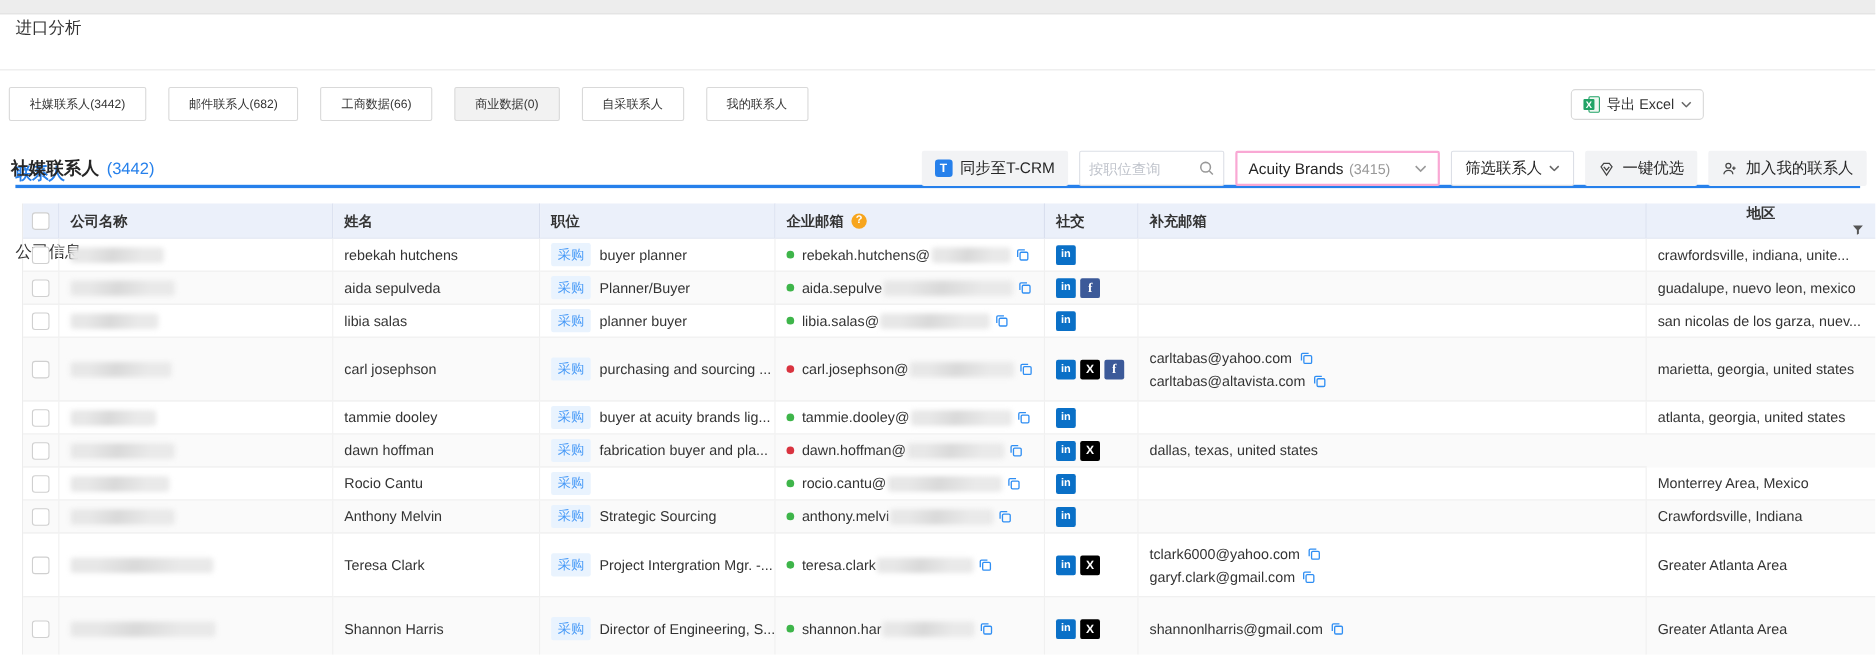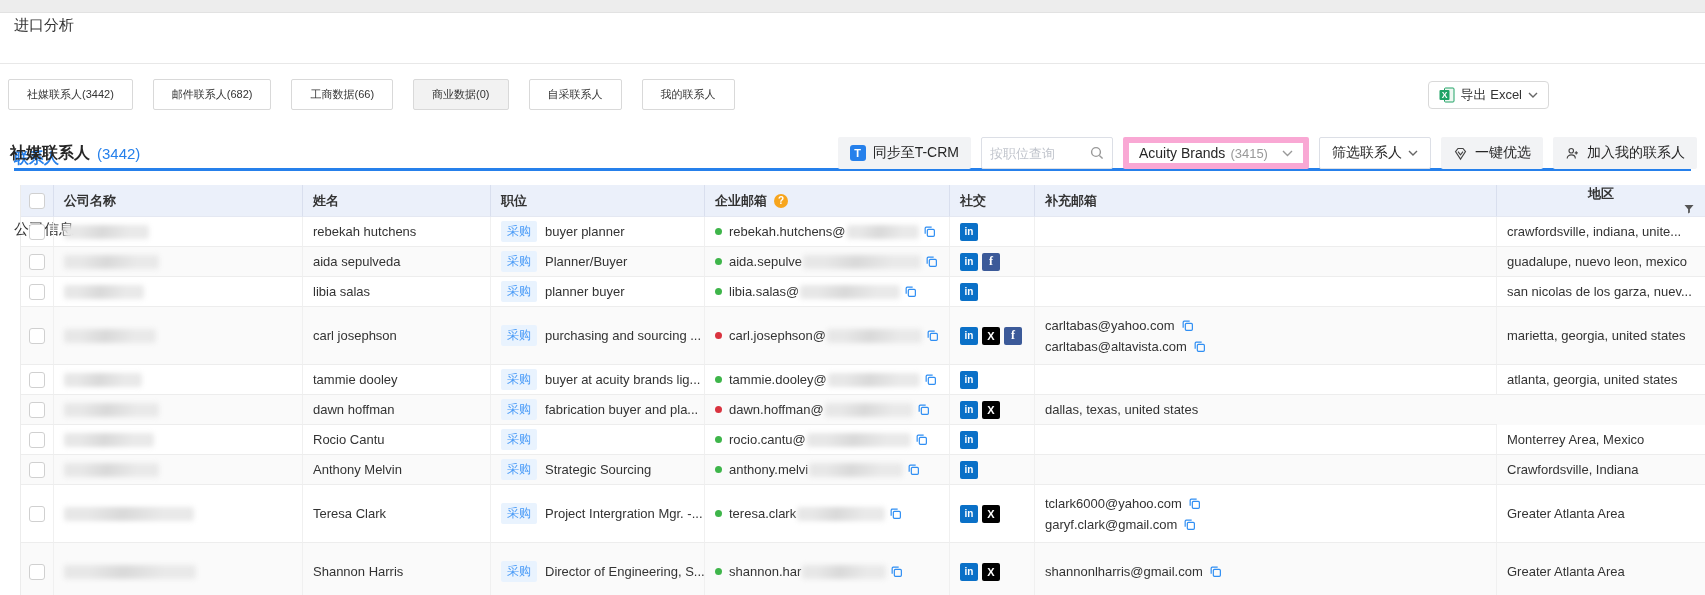--- a/index.html
+++ b/index.html
@@ -28,21 +28,21 @@
   .section-count { font-size: 15px; color: #2680eb; margin-left: 7px; font-weight: 400; }
   .toolbar { margin-left: auto; display: flex; align-items: center; gap: 10px; }
   .tbtn-gray { height: 32px; padding: 0 12px; border: none; border-radius: 2px; background: #f2f3f5;
           display: flex; align-items: center; gap: 7px; font-size: 14px; color: #262626; cursor: pointer; white-space: nowrap; }
   .tbtn-outline { height: 32px; padding: 0 12px; border: 1px solid #dcdfe6; border-radius: 2px; background: #fff;
           display: flex; align-items: center; gap: 6px; font-size: 14px; color: #262626; cursor: pointer; white-space: nowrap; }
   .search-box { width: 132px; height: 32px; border: 1px solid #dcdfe6; border-radius: 2px; background: #fff;
           display: flex; align-items: center; padding: 0 8px; gap: 6px; }
   .search-box input { border: none; outline: none; width: 100%; font-size: 13px; color: #333; font-family: inherit; }
   .search-box input::placeholder { color: #c0c4cc; }
-  .select-box { width: 186px; height: 32px; border: 6px solid #f9a8d4; border-radius: 2px; background: #fff;
+  .select-box { width: 186px; height: 32px; border: 2px solid #f9a8d4; border-radius: 2px; background: #fff;
           display: flex; align-items: center; padding: 0 10px; gap: 5px; font-size: 14px; color: #262626; cursor: pointer; }
   .select-count { color: #999; font-size: 13px; }
   .ml-auto { margin-left: auto; }
   .tcrm-icon { width: 16px; height: 16px; border-radius: 3px; background: #2680eb; color: #fff; font-size: 11px;
           font-weight: 700; display: inline-flex; align-items: center; justify-content: center; }
 
   
   .table { margin-left: 20px; width: 1685px; border-left: 1px solid #ececec; }
   .grid { display: grid; grid-template-columns: 33px 249px 188px 214px 245px 85px 462px 1fr; }
   .th { height: 32px; background: #ebf0fa; display: flex; align-items: center; padding: 0 10px;

